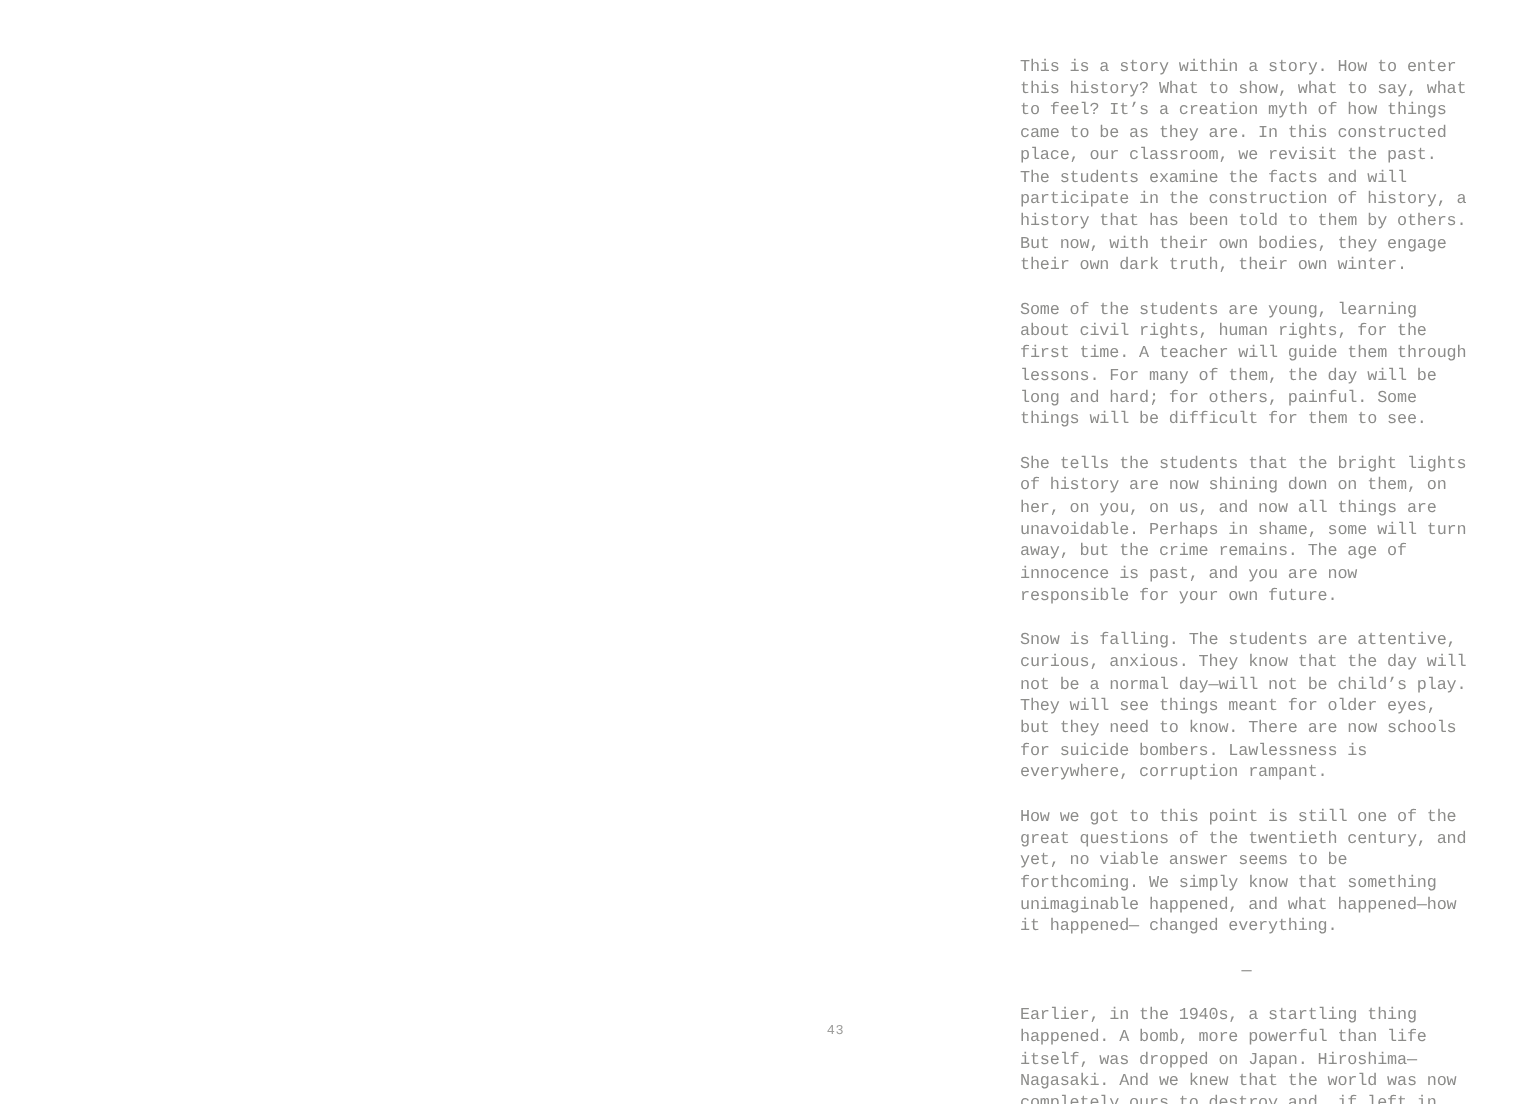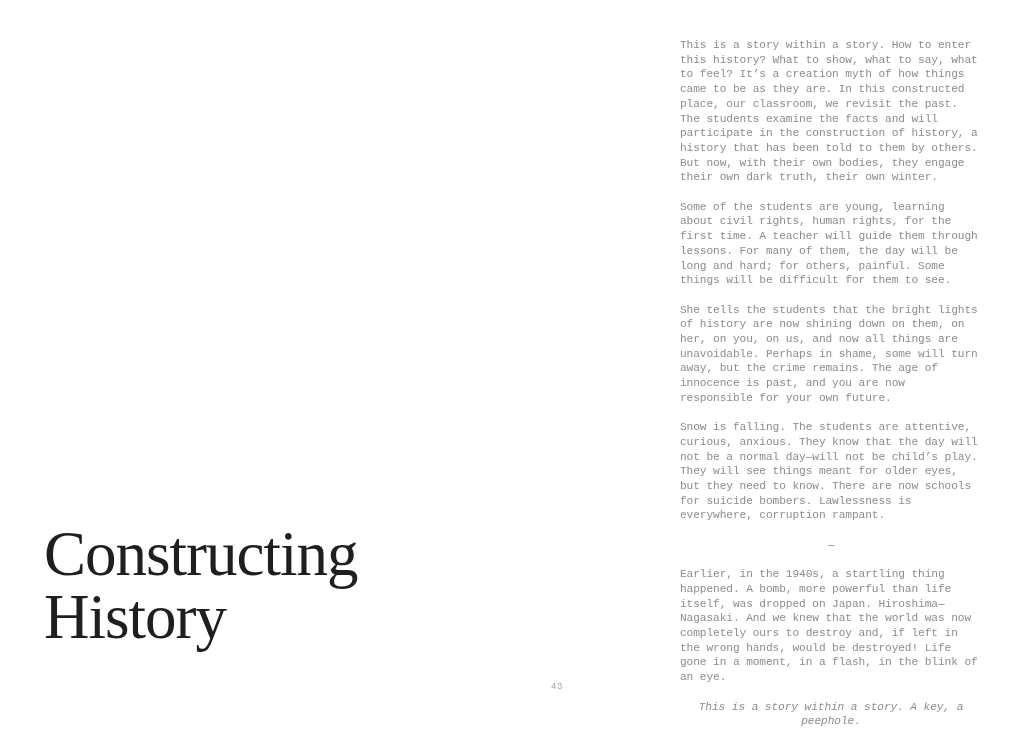--- a/index.html
+++ b/index.html
@@ -78,30 +78,27 @@
     line-height: 12px;
     letter-spacing: 0.5px;
     color: var(--folio-text);
   }
 </style>
 </head>
 <body>
 
 <div class="spread">
 
-  <h1 class="chapter-title">
-    <span class="title-line">Constructing</span>
-    <span class="title-line">History</span>
-  </h1>
 
   <article class="body-column">
     <p>This is a story within a story. How to enter this history? What to show, what to say, what to feel? It’s a creation myth of how things came to be as they are. In this constructed place, our classroom, we revisit the past. The students examine the facts and will participate in the construction of history, a history that has been told to them by others. But now, with their own bodies, they engage their own dark truth, their own winter.</p>
     <p>Some of the students are young, learning about civil rights, human rights, for the first time. A teacher will guide them through lessons. For many of them, the day will be long and hard; for others, painful. Some things will be difficult for them to see.</p>
     <p>She tells the students that the bright lights of history are now shining down on them, on her, on you, on us, and now all things are unavoidable. Perhaps in shame, some will turn away, but the crime remains. The age of innocence is past, and you are now responsible for your own future.</p>
     <p>Snow is falling. The students are attentive, curious, anxious. They know that the day will not be a normal day—will not be child’s play. They will see things meant for older eyes, but they need to know. There are now schools for suicide bombers. Lawlessness is everywhere, corruption rampant.</p>
+    <p>How we got to this point is still one of the great questions of the twentieth century, and yet, no viable answer seems to be forthcoming. We simply know that something unimaginable happened, and what happened—how it happened— changed everything.</p>
 
     <p class="section-divider">
       <span>—</span>
     </p>
 
     <p>Earlier, in the 1940s, a startling thing happened. A bomb, more powerful than life itself, was dropped on Japan. Hiroshima—Nagasaki. And we knew that the world was now completely ours to destroy and, if left in the wrong hands, would be destroyed! Life gone in a moment, in a flash, in the blink of an eye.</p>
 
     <p class="closing-line">This is a story within a story. A key, a peephole.</p>
   </article>
 

